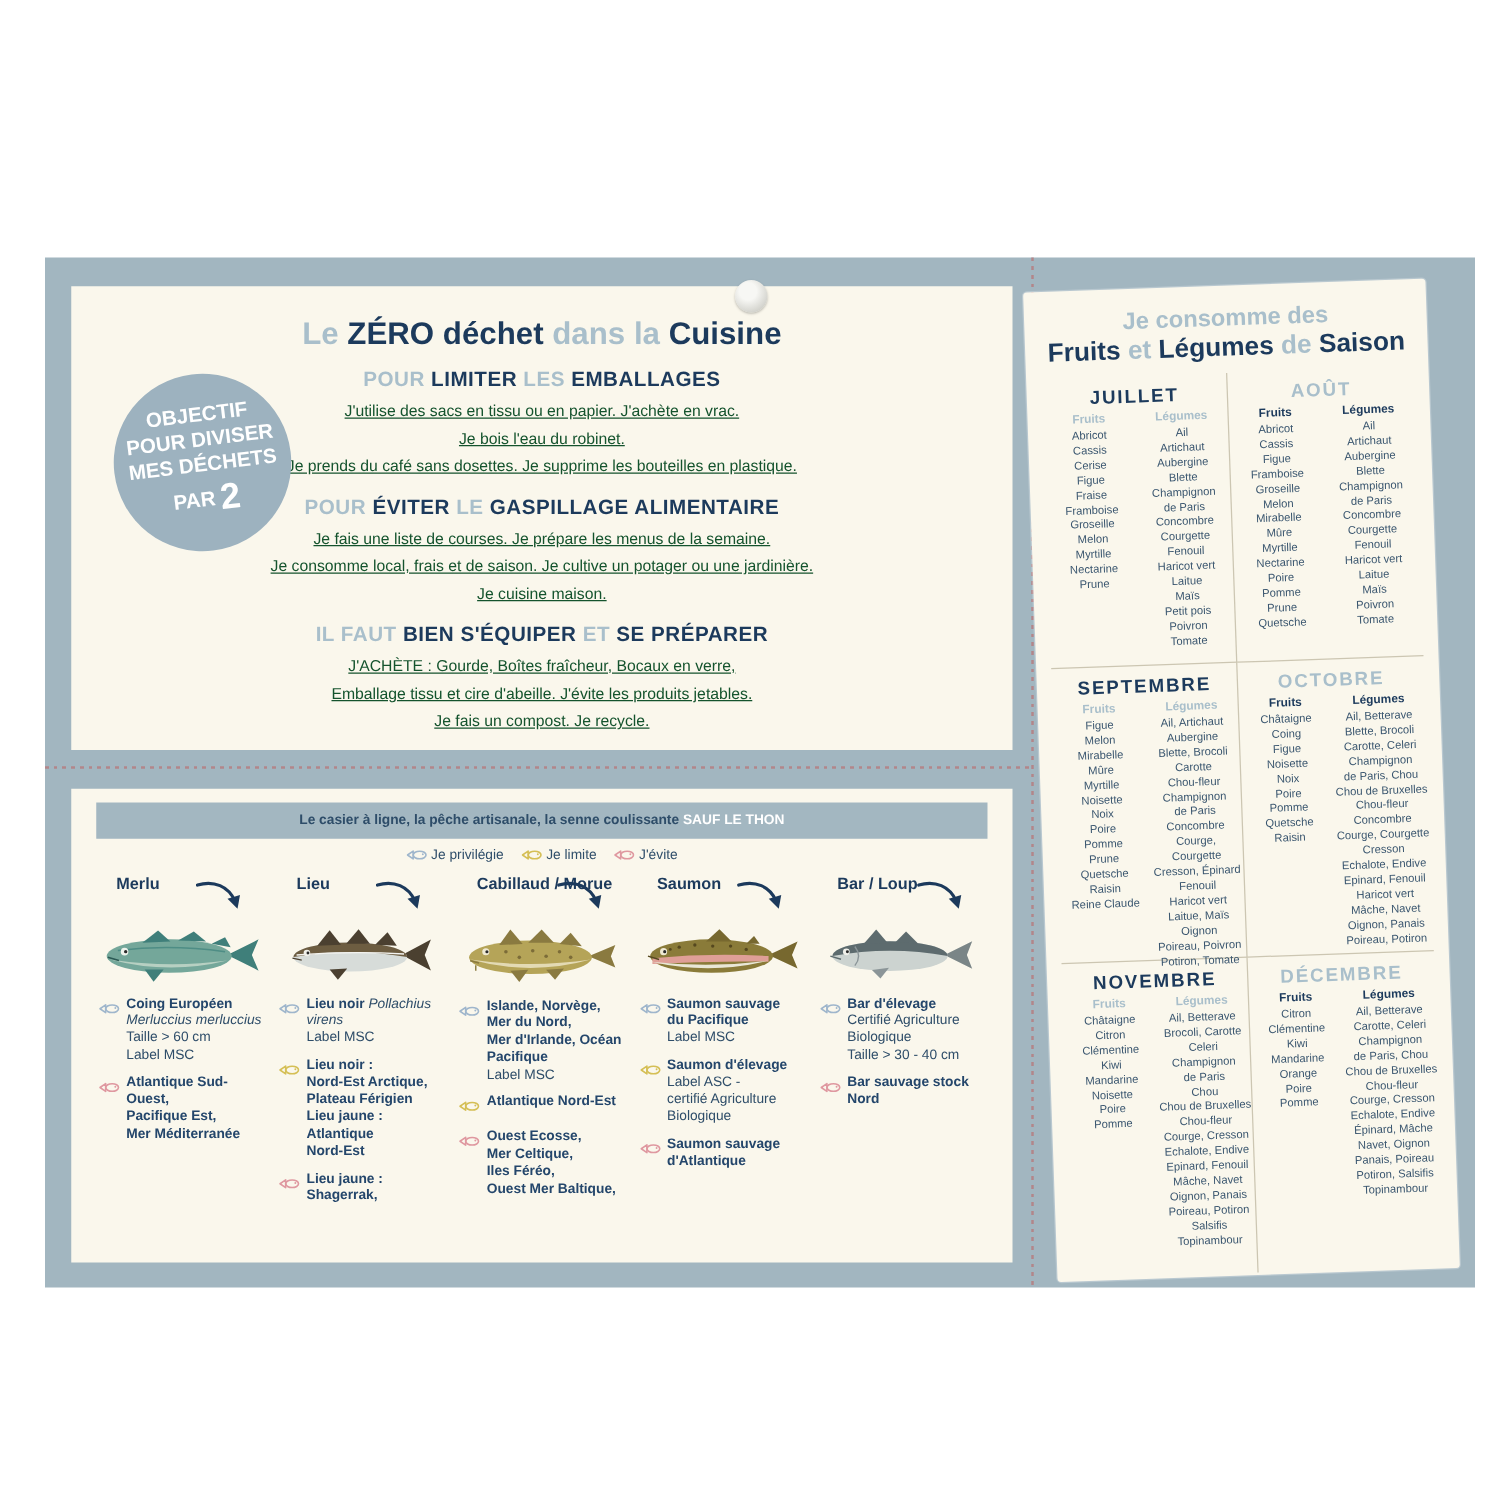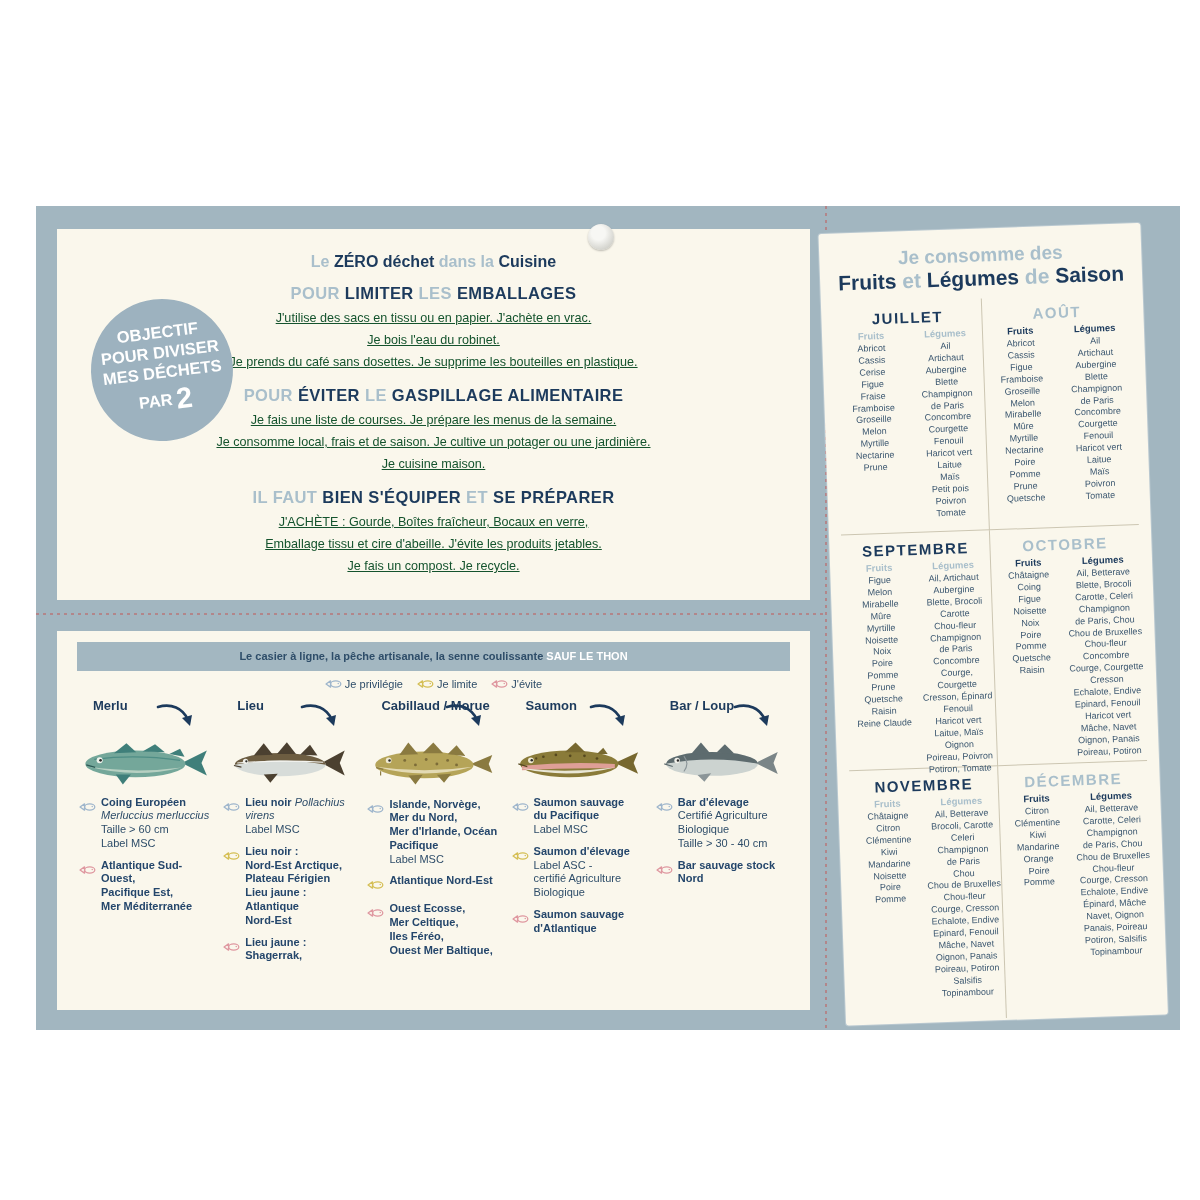--- a/index.html
+++ b/index.html
@@ -11,21 +11,21 @@
   .card1{left:21px;top:23px;width:753px;height:371px;text-align:center;}
   .card2{left:21px;top:425px;width:753px;height:379px;overflow:hidden;}
   .dash-h{position:absolute;left:0;top:407px;width:790px;height:2px;
     background:repeating-linear-gradient(90deg,#b2868a 0 3px,rgba(0,0,0,0) 3px 7px);}
   .dash-v{position:absolute;left:789px;top:0;width:2px;height:824px;
     background:repeating-linear-gradient(180deg,#b2868a 0 3px,rgba(0,0,0,0) 3px 7px);}
   .hole{position:absolute;left:552px;top:18px;width:26px;height:26px;border-radius:50%;
     background:radial-gradient(circle at 40% 35%,#f7f7f4 0 30%,#d2d2cc 75%,#b9b9b2 100%);
     box-shadow:0 1px 2px rgba(0,0,0,.25);}
   
-  .zw-title{padding-top:24px;font-size:16px;font-weight:bold;}
+  .zw-title{padding-top:24px;font-size:25px;font-weight:bold;}
   .zw-sec{margin-top:13px;}
   .zw-head{font-size:16.5px;font-weight:bold;letter-spacing:.4px;margin-bottom:4px;}
   .zw-line{font-size:12.6px;color:#14532d;line-height:22px;text-decoration:underline;}
   .badge{position:absolute;left:34px;top:70px;width:142px;height:142px;border-radius:50%;
     background:#9db2bf;color:#fff;display:flex;flex-direction:column;justify-content:center;
     align-items:center;transform:rotate(-7deg);font-weight:bold;font-size:16.5px;line-height:1.22;
     text-align:center;}
   .badge .two{font-size:29px;vertical-align:-4px;margin-left:4px;}
   
   .fish-title{margin-top:22px;text-align:center;font-size:21.5px;font-weight:bold;}

